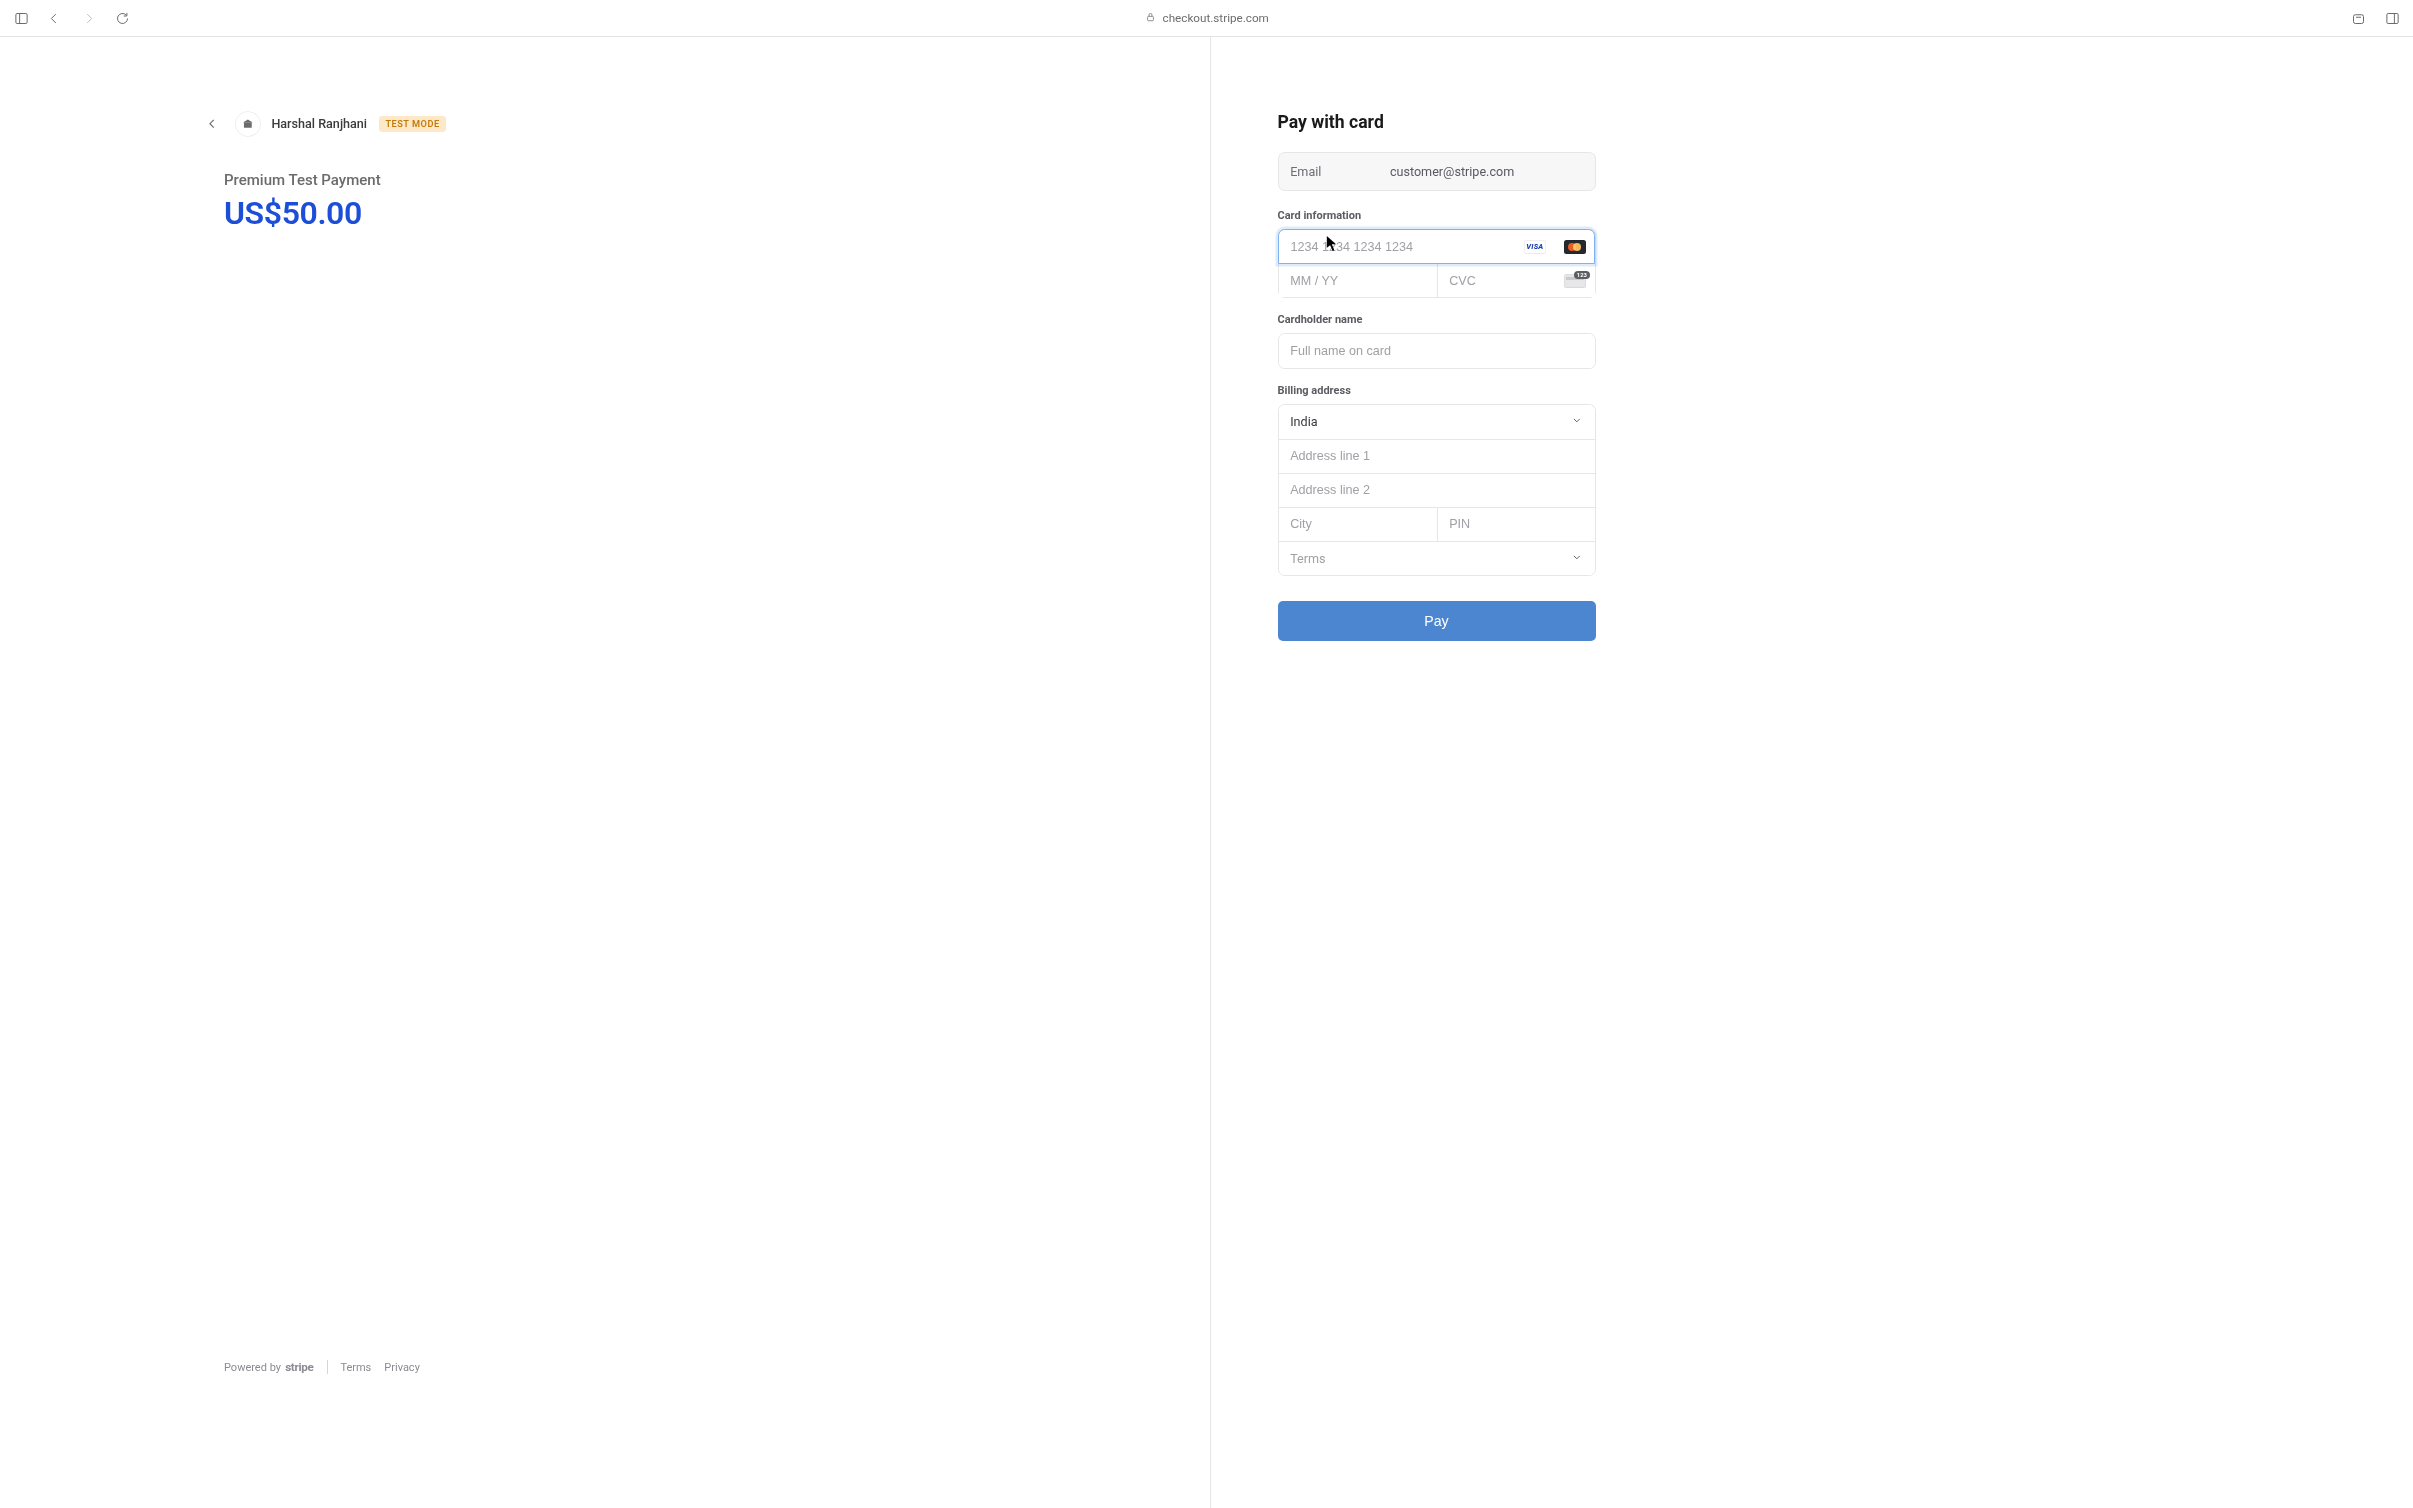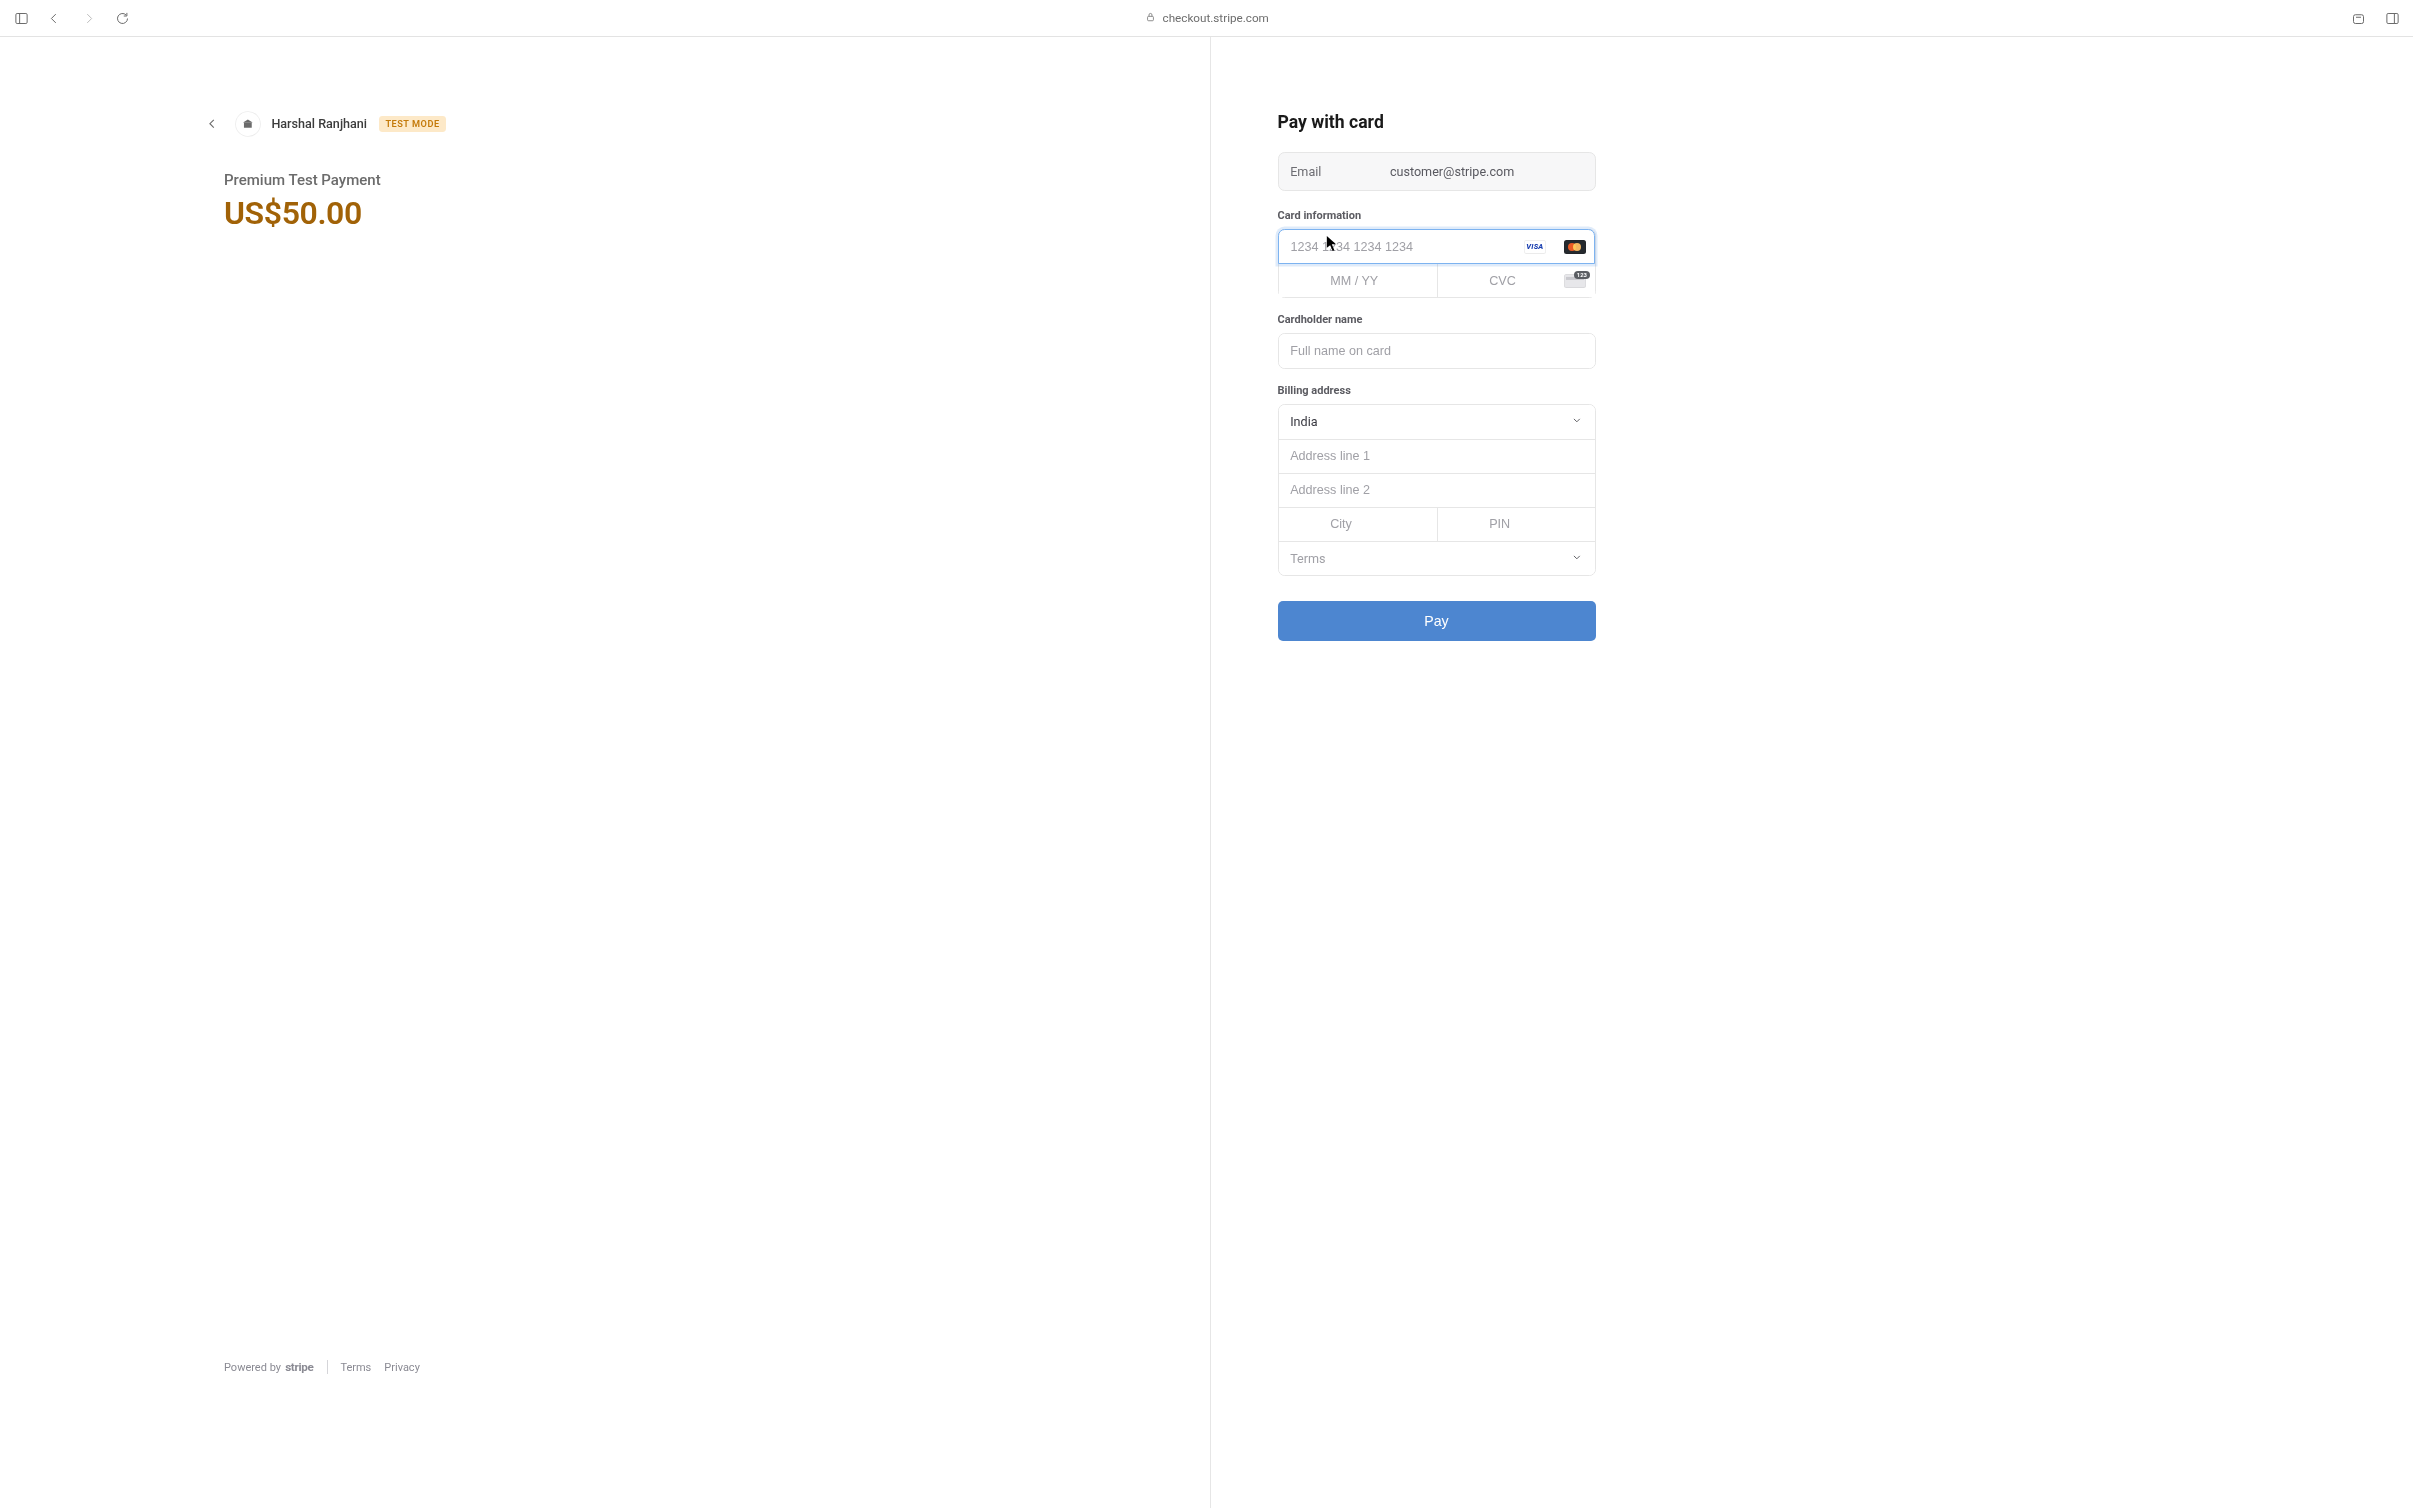--- a/index.html
+++ b/index.html
@@ -107,21 +107,21 @@
   }
   .product-name {
     font-size: 15px;
     color: #6b6b6b;
     font-weight: 500;
     margin-bottom: 5px;
   }
   .product-price {
     font-size: 32px;
     font-weight: 600;
-    color: #a16207;
+    color: #1d4ed8;
     letter-spacing: -0.4px;
   }
 
   .footer-links {
     position: absolute;
     bottom: 134px;
     left: 216px;
     display: flex;
     align-items: center;
     gap: 13px;
@@ -194,21 +194,20 @@
     background: #ffffff;
   }
   .field + .field { border-top: 0.8px solid #e6e6e6; }
   .field.split { padding: 0; }
   .field.split .half {
     width: 50%;
     height: 100%;
     display: flex;
     align-items: flex-start;
     position: relative;
-    padding-left: 40px;
   }
   .field.split .half + .half { border-left: 0.8px solid #e6e6e6; }
 
   .input {
     border: none;
     outline: none;
     width: 100%;
     height: 100%;
     padding: 0 11.7px;
     font-size: 12.6px;

